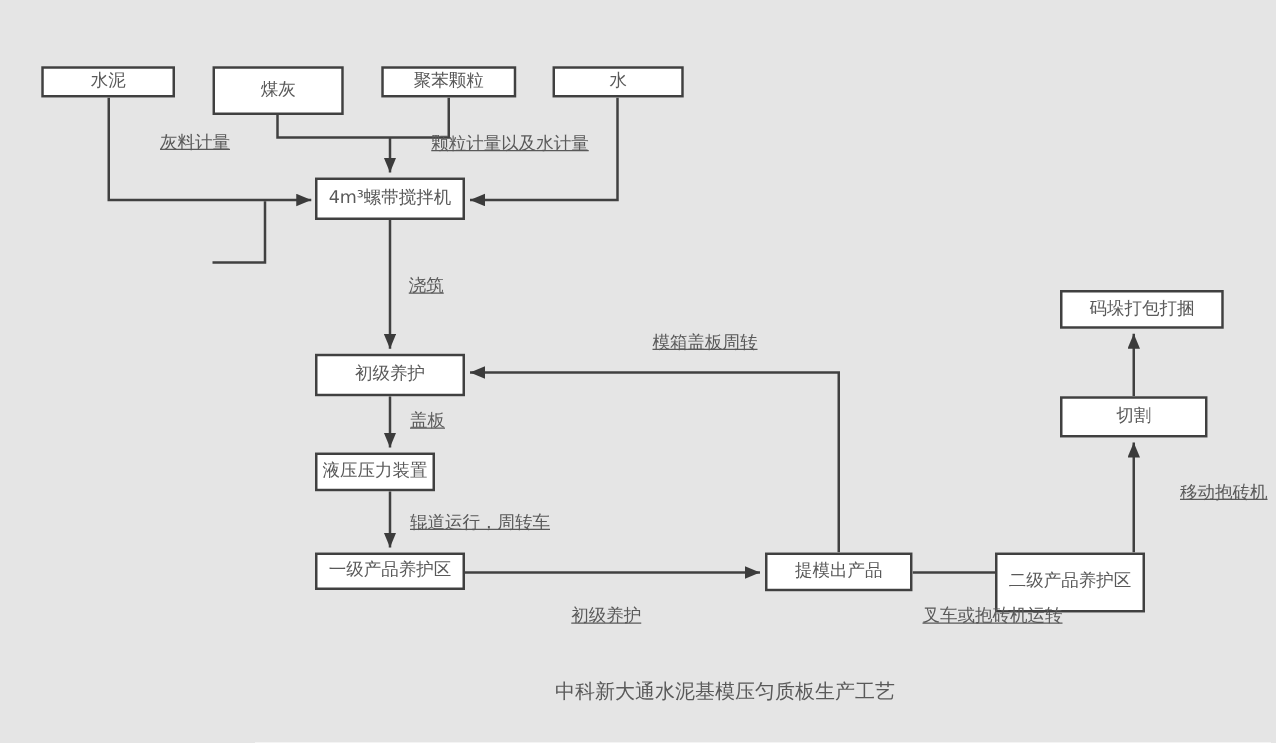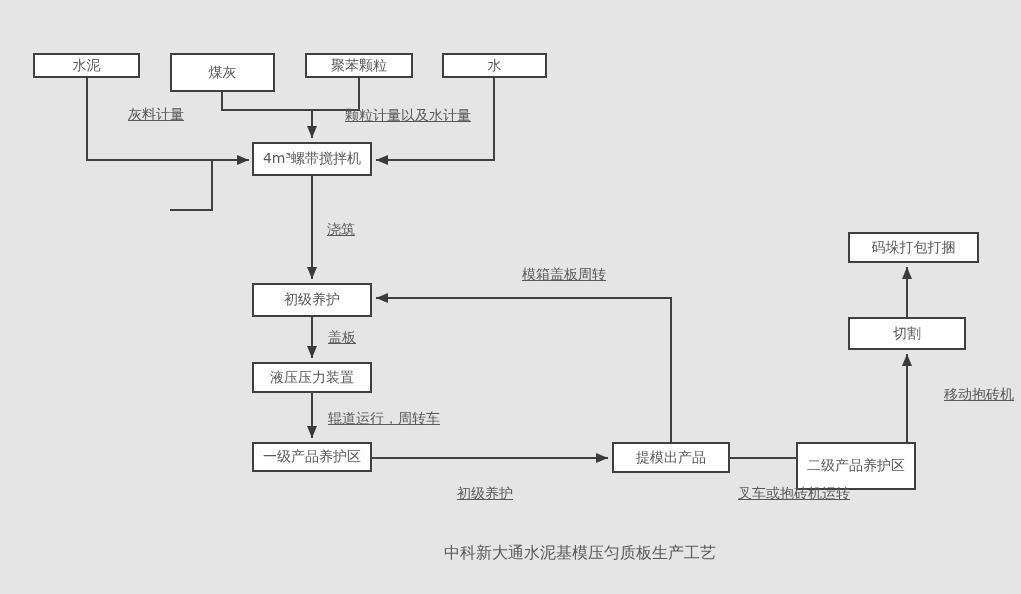--- a/index.html
+++ b/index.html
@@ -99,21 +99,21 @@
 
     <path class="edge" d="M907 317 V267" marker-end="url(#ah)"></path>
   </svg>
 
   <div class="node" style="left:33px;  top:53px;  width:107px; height:25px;">水泥</div>
   <div class="node" style="left:170px; top:53px;  width:105px; height:39px;">煤灰</div>
   <div class="node" style="left:305px; top:53px;  width:108px; height:25px;">聚苯颗粒</div>
   <div class="node" style="left:442px; top:53px;  width:105px; height:25px;">水</div>
   <div class="node" style="left:252px; top:142px; width:120px; height:34px;">4m³螺带搅拌机</div>
   <div class="node" style="left:252px; top:283px; width:120px; height:34px;">初级养护</div>
-  <div class="node" style="left:252px; top:362px; width:120px; height:31px;">液压压力装置</div>
+  <div class="node" style="left:252px; top:362px; width:96px; height:31px;">液压压力装置</div>
   <div class="node" style="left:252px; top:442px; width:120px; height:30px;">一级产品养护区</div>
   <div class="node" style="left:612px; top:442px; width:118px; height:31px;">提模出产品</div>
   <div class="node" style="left:796px; top:442px; width:120px; height:48px;">二级产品养护区</div>
   <div class="node" style="left:848px; top:317px; width:118px; height:33px;font-family:Liberation Serif, serif;">切割</div>
   <div class="node" style="left:848px; top:232px; width:131px; height:31px;">码垛打包打捆</div>
 
   <div class="edge-label" style="left:128px; top:107px;">灰料计量</div>
   <div class="edge-label" style="left:345px; top:108px;">颗粒计量以及水计量</div>
   <div class="edge-label" style="left:327px; top:222px;">浇筑</div>
   <div class="edge-label" style="left:522px; top:267px;">模箱盖板周转</div>

